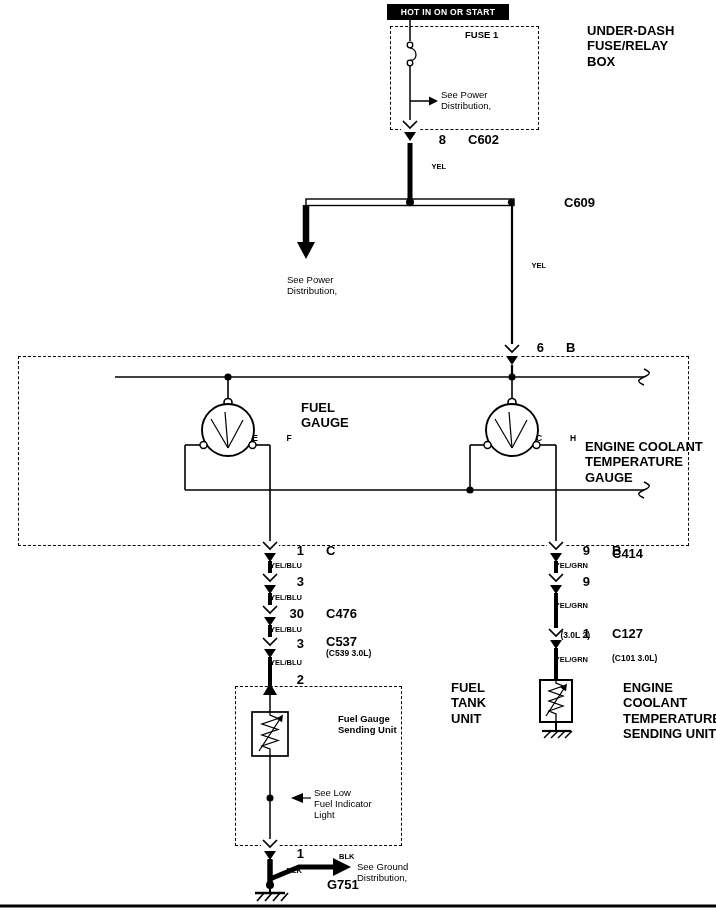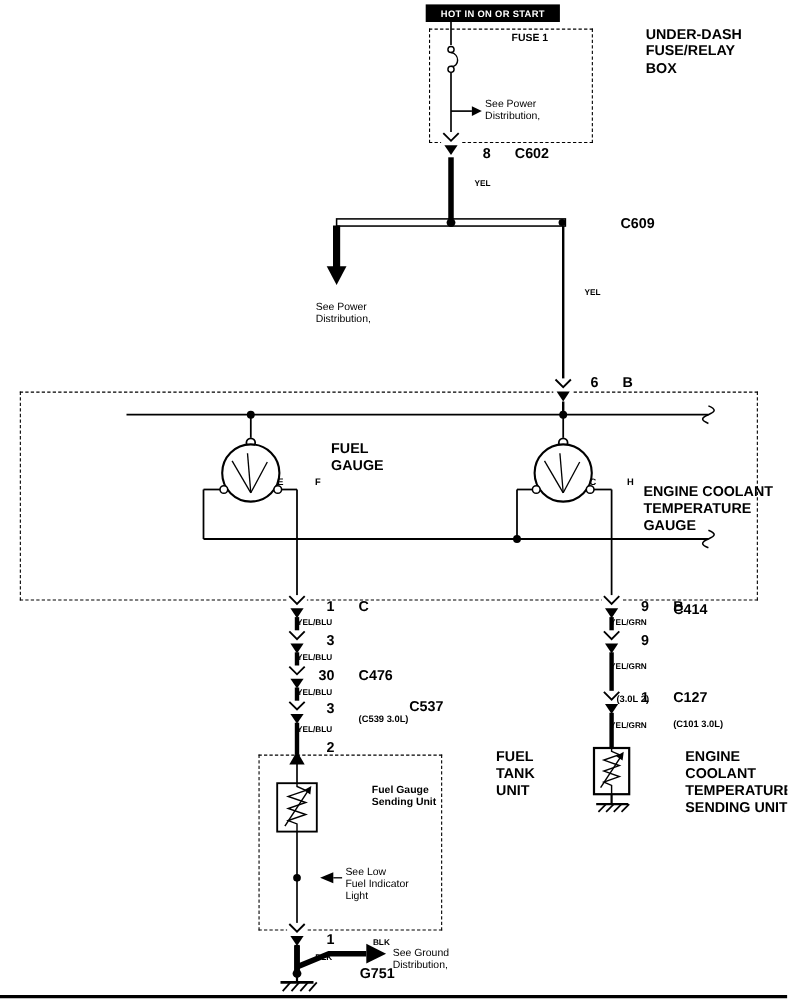--- a/index.html
+++ b/index.html
@@ -248,21 +248,21 @@
 
   <div class="lbl b s10 ra" style="left:240px;top:543px;width:20px;">1</div>
   <div class="lbl b s10" style="left:282px;top:543px;">C</div>
   <div class="lbl b s7 ra" style="left:196px;top:562px;width:62px;">YEL/BLU</div>
   <div class="lbl b s10 ra" style="left:240px;top:574px;width:20px;">3</div>
   <div class="lbl b s7 ra" style="left:196px;top:594px;width:62px;">YEL/BLU</div>
   <div class="lbl b s10 ra" style="left:232px;top:606px;width:28px;">30</div>
   <div class="lbl b s10" style="left:282px;top:606px;">C476</div>
   <div class="lbl b s7 ra" style="left:196px;top:626px;width:62px;">YEL/BLU</div>
   <div class="lbl b s10 ra" style="left:240px;top:636px;width:20px;">3</div>
-  <div class="lbl b s10" style="left:282px;top:634px;margin-left:46px;">C537</div>
+  <div class="lbl b s10" style="left:282px;top:634px;">C537</div>
   <div class="lbl b s8" style="left:282px;top:648px;">(C539 3.0L)</div>
   <div class="lbl b s7 ra" style="left:196px;top:659px;width:62px;">YEL/BLU</div>
   <div class="lbl b s10 ra" style="left:240px;top:672px;width:20px;">2</div>
 
   <div class="lbl b s10" style="left:407px;top:680px;">FUEL
 TANK
 UNIT</div>
   <div class="lbl b s9" style="left:294px;top:713px;">Fuel Gauge
 Sending Unit</div>
   <div class="lbl s9" style="left:314px;top:787px;">See Low

